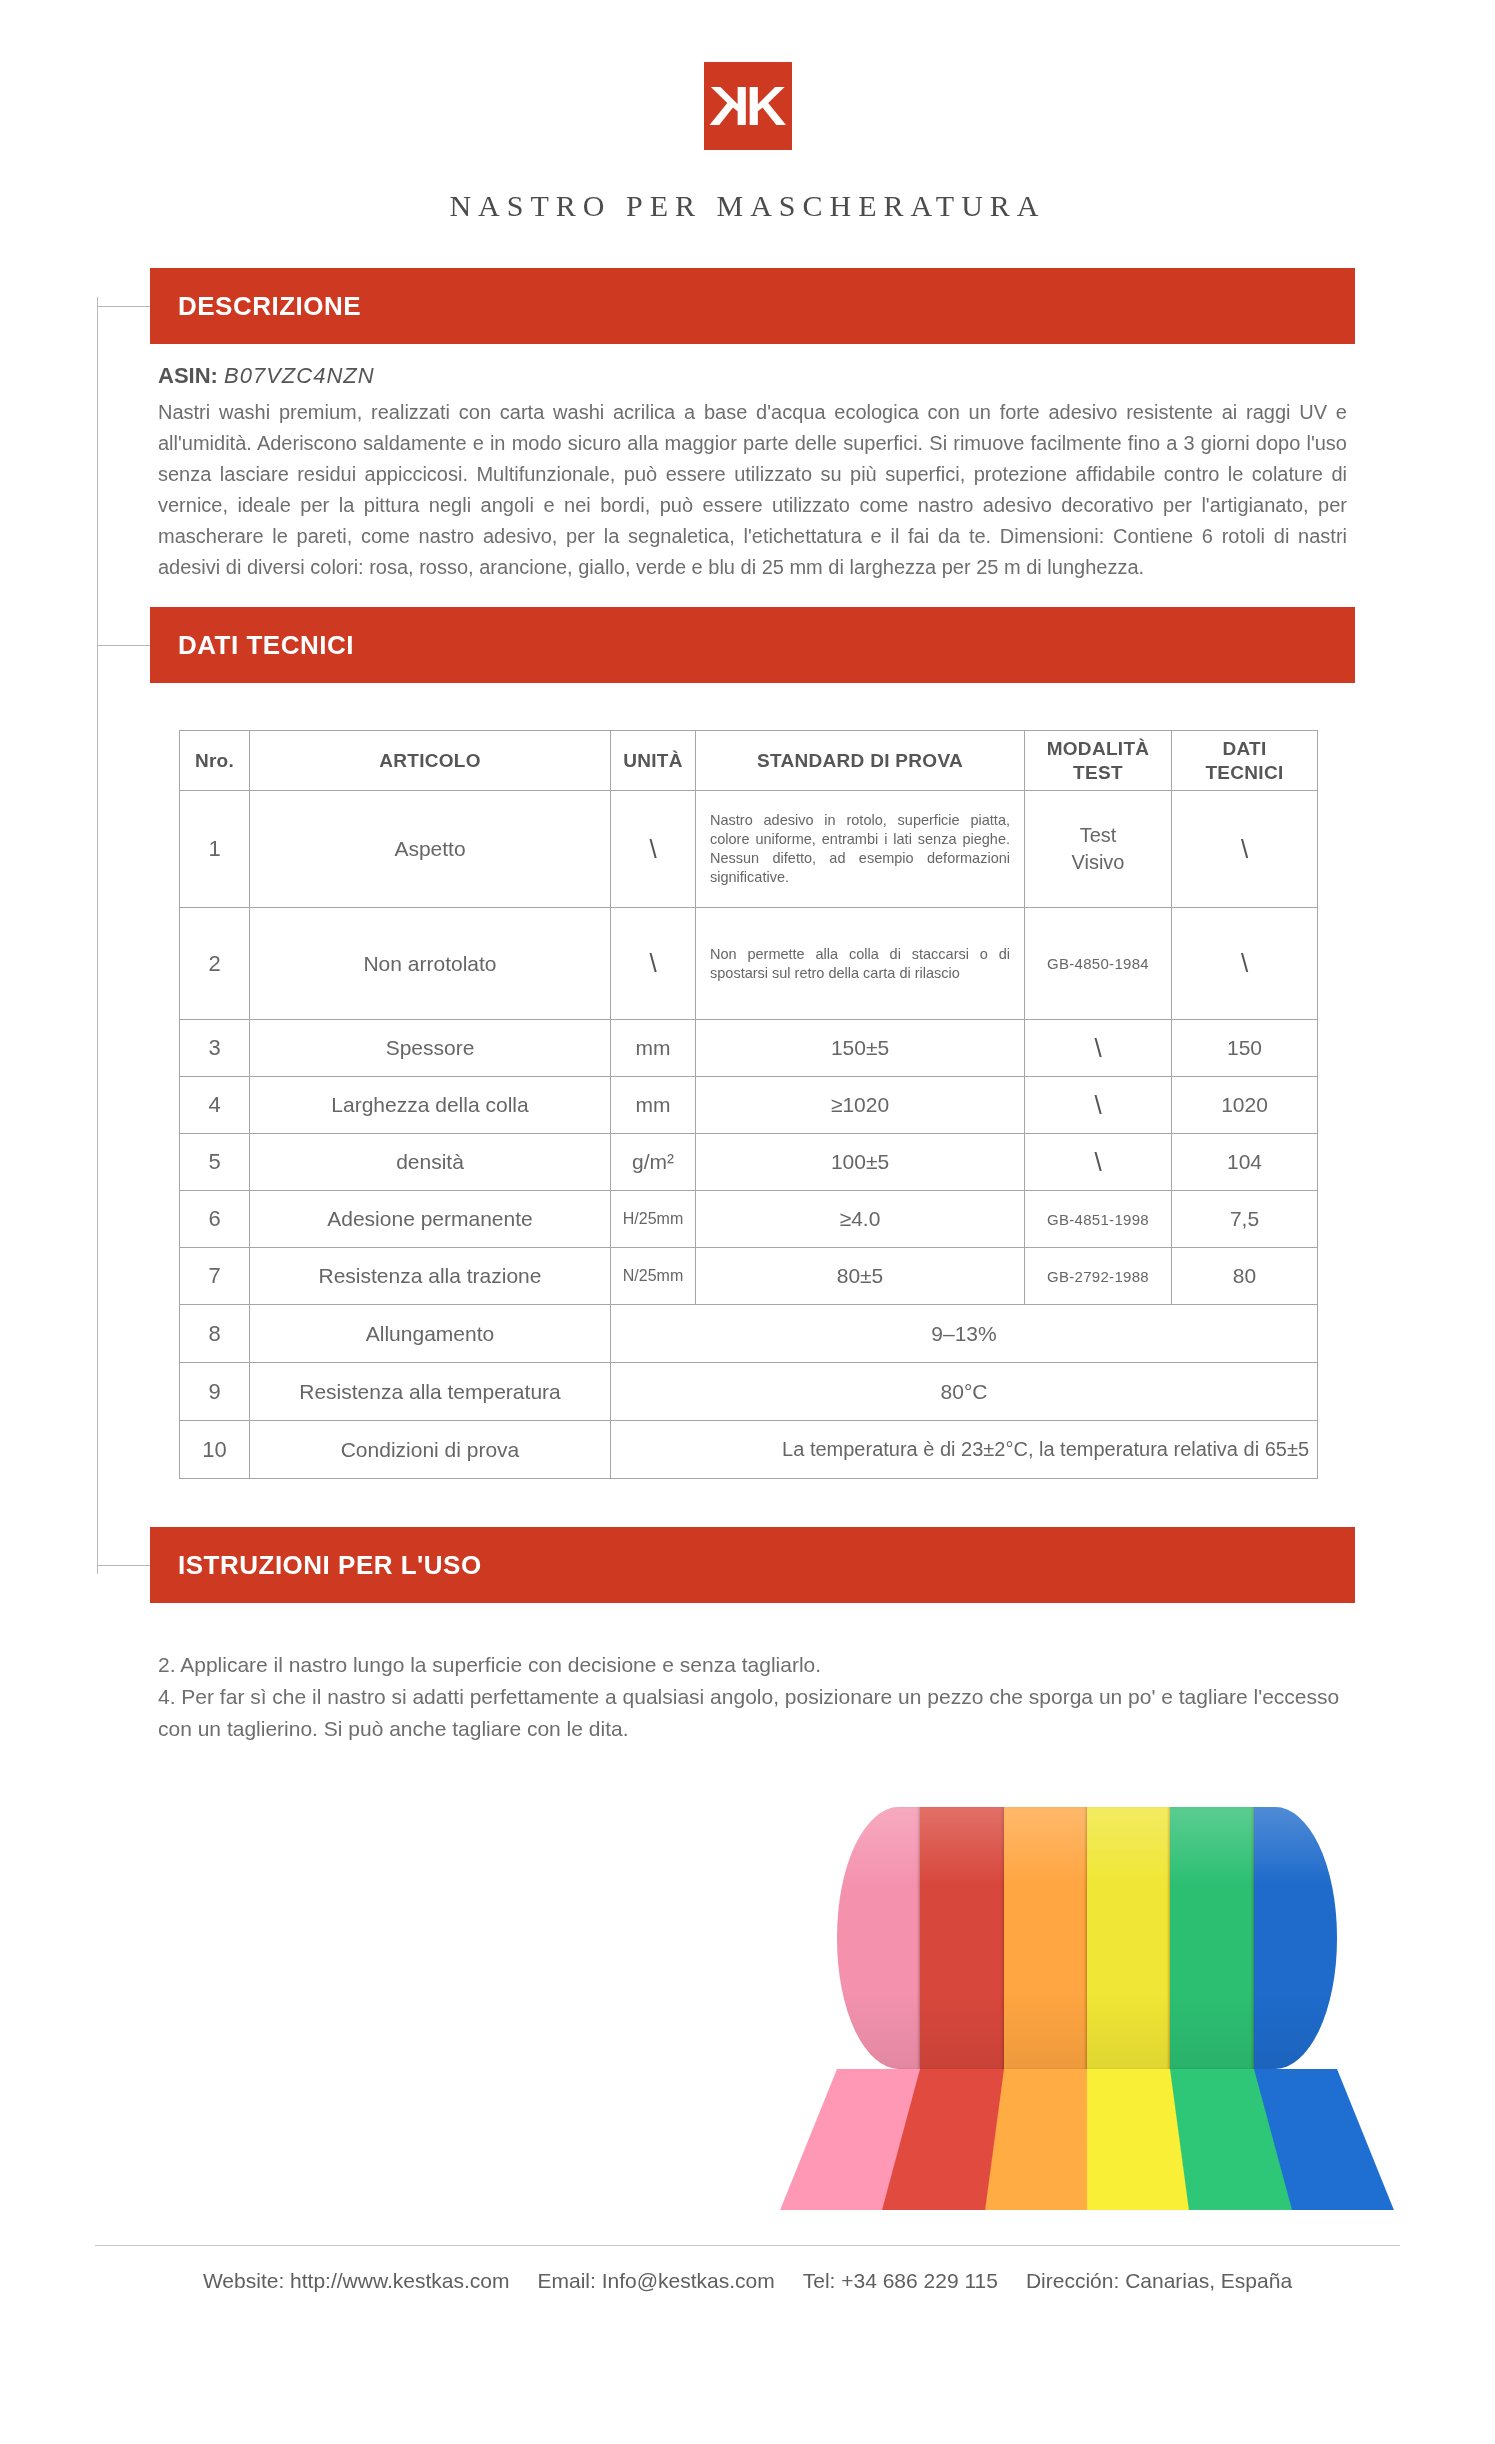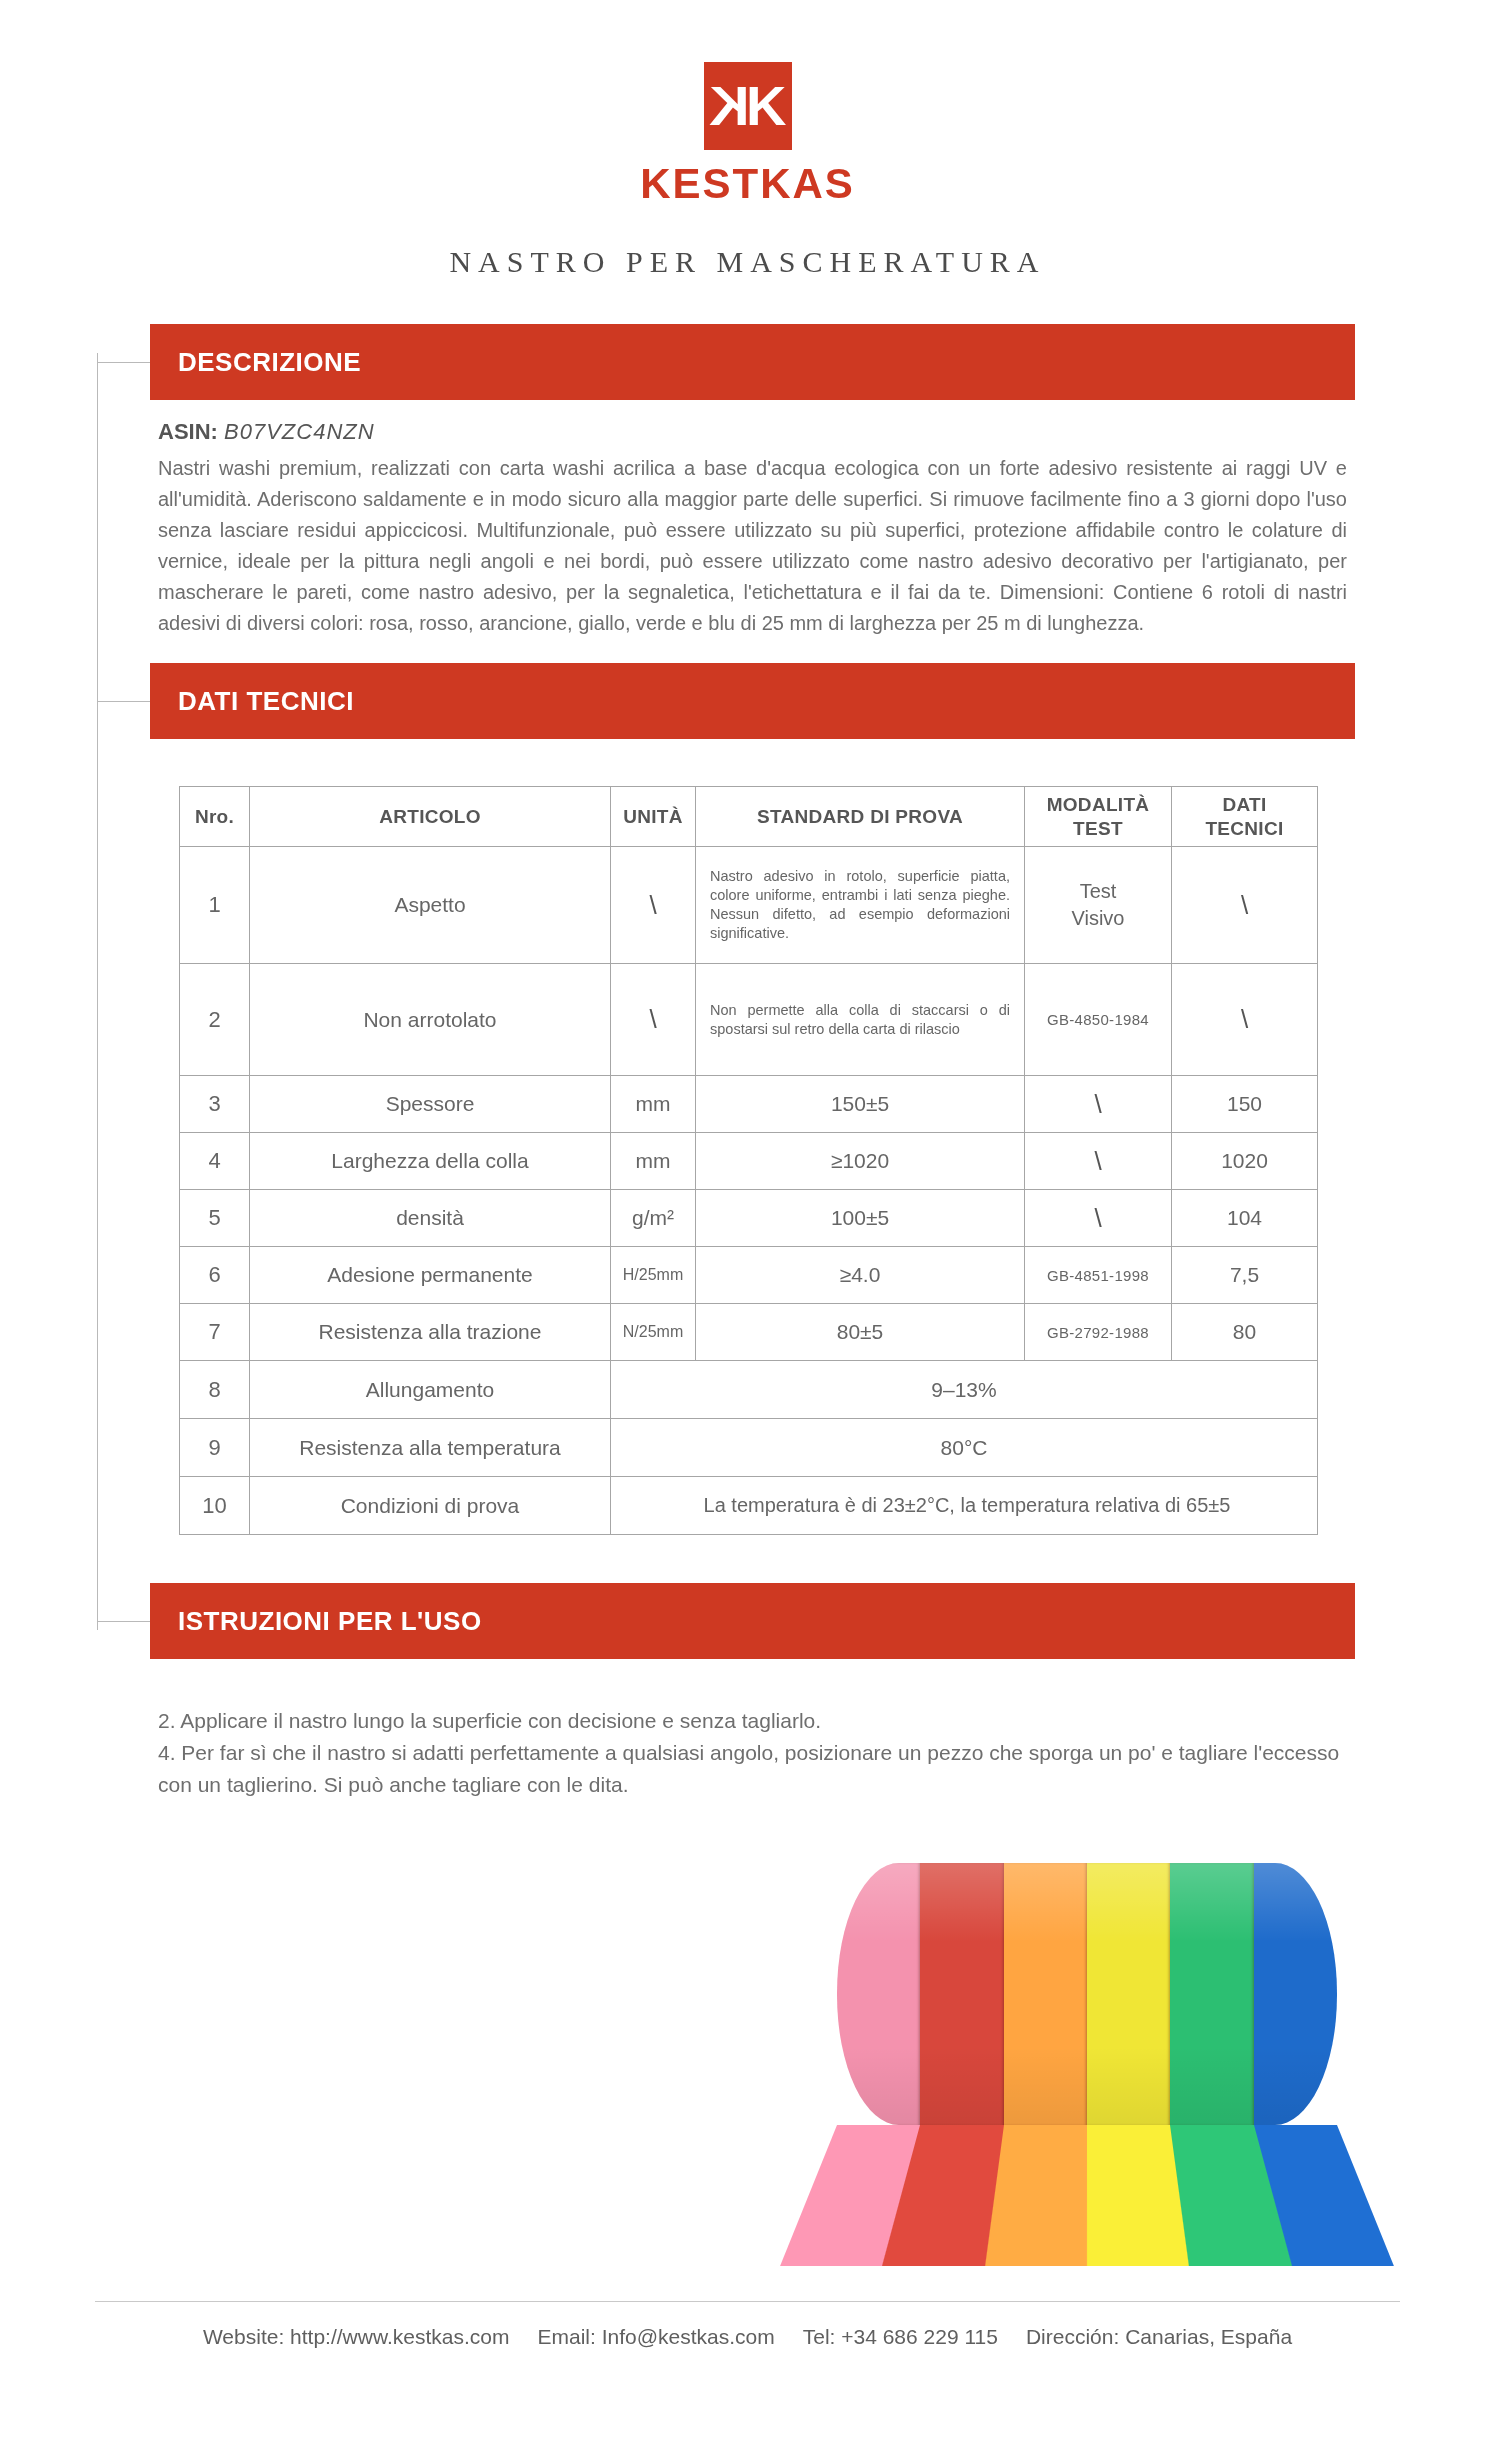--- a/index.html
+++ b/index.html
@@ -74,21 +74,21 @@
   tbody tr:nth-child(1) .c-std,
   tbody tr:nth-child(2) .c-std{font-size:14.5px;line-height:19px;text-align:justify;padding:8px 14px;}
   .c-mod{font-size:20px;}
   tbody tr:nth-child(1) .c-mod{line-height:27px;white-space:pre-line;}
   tbody tr:nth-child(2) .c-mod,
   tbody tr:nth-child(6) .c-mod,
   tbody tr:nth-child(7) .c-mod{font-size:15px;letter-spacing:.3px;}
   tbody tr:nth-child(6) .c-unita,
   tbody tr:nth-child(7) .c-unita{font-size:16px;}
   td.slash{font-size:26px;font-weight:400;color:#555;}
-  tbody tr:nth-child(10) .c-merged{text-align:center;padding-left:14px;font-size:20px;}
+  tbody tr:nth-child(10) .c-merged{text-align:right;padding-left:14px;font-size:20px;}
 
   
   .instructions{margin:46px 140px 0 158px;font-size:21px;line-height:32px;color:var(--ink);}
 
   
   .product{margin:62px 0 0 837px;width:500px;}
   .tape-rolls{
     display:flex;width:500px;height:262px;
     border-radius:62px / 130px;overflow:hidden;position:relative;
   }
@@ -112,21 +112,20 @@
 </style>
 </head>
 <body>
 
 <div class="page">
 
   <div class="header">
     <div class="logo">
       <span><span class="logo-k mir">K</span><span class="logo-k">K</span></span>
     </div>
-    <div class="brand">KESTKAS</div>
     <div class="title">NASTRO PER MASCHERATURA</div>
   </div>
 
   <div class="sections-wrap">
     <div class="rail"></div>
 
     <div class="bar">
       <span class="bar-label">DESCRIZIONE</span>
     </div>
 

